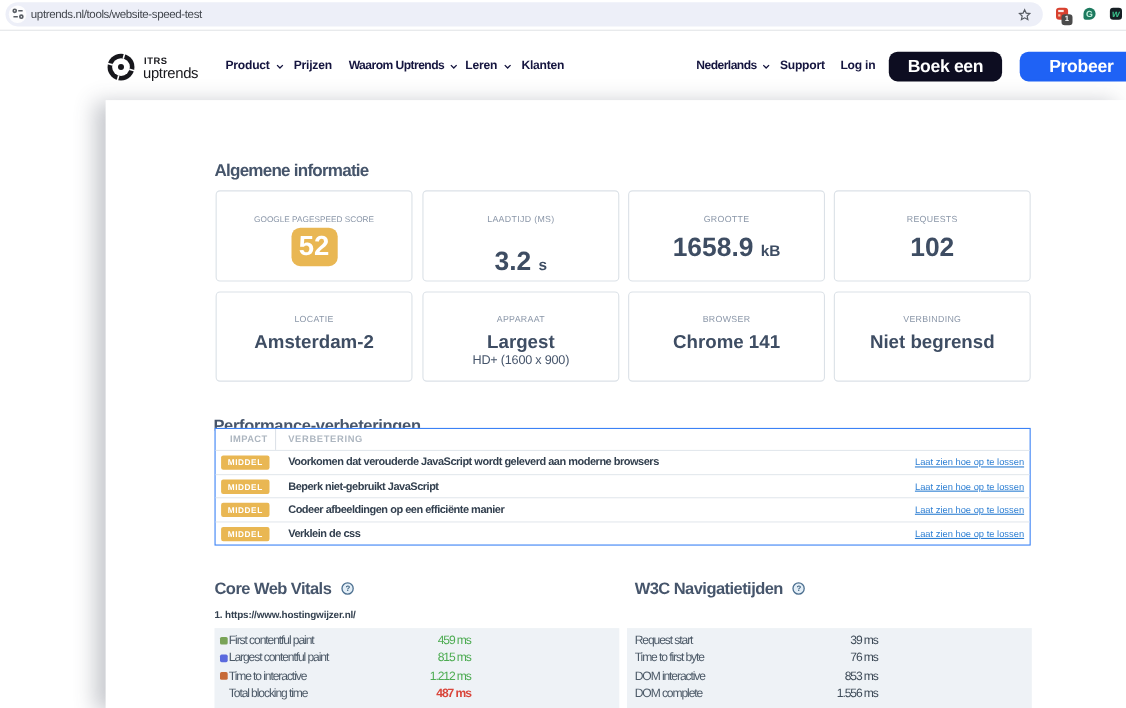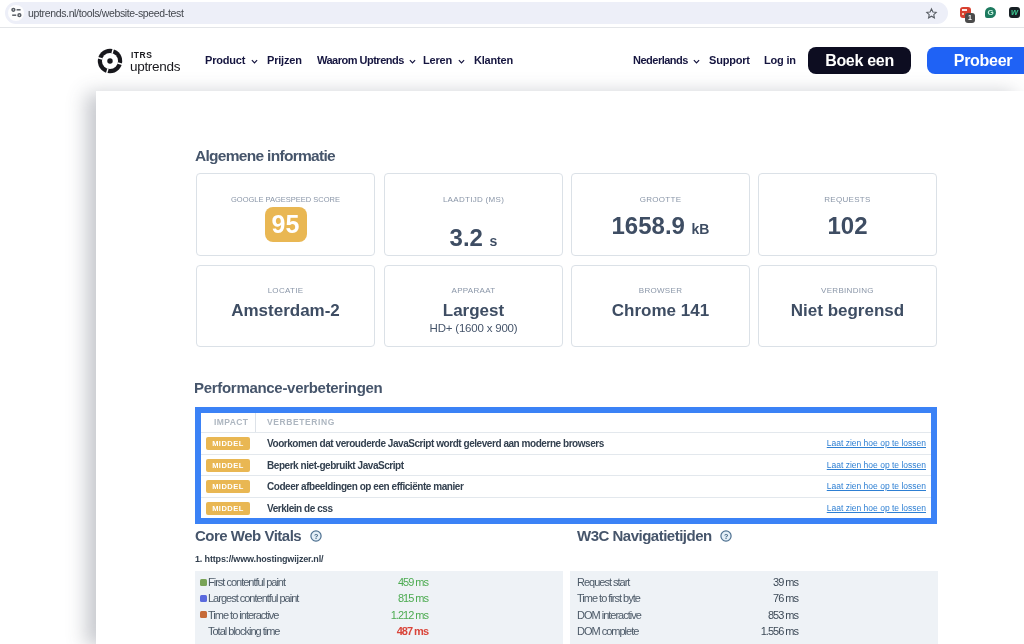--- a/index.html
+++ b/index.html
@@ -27,21 +27,21 @@
   h2 { font-family:"Liberation Sans", sans-serif; color:#46556b; }
   #h-alg { position:absolute; left:99px; top:56px; font-size:15.5px; letter-spacing:-0.7px; font-weight:700; }
   #h-perf { position:absolute; left:98px; top:288px; font-size:15px; letter-spacing:-0.3px; font-weight:700; }
 
   
   .card { position:absolute; background:#fff; border:1px solid #dbe1e7; border-radius:4px; text-align:center; }
   .card .lbl { font-size:8px; letter-spacing:0.3px; color:#8a96a8; font-weight:400; }
   .card .val { color:#3e4d63; font-weight:700; }
 
   
-  #ptable { position:absolute; left:99px; top:316px; width:742px; border:6px solid #3b82f6; background:#fff; }
+  #ptable { position:absolute; left:99px; top:298px; width:742px; border:1px solid #3b82f6; background:#fff; }
   .prow { position:relative; border-top:1px solid #e3e8ed; height:21.5px; }
   .badge { position:absolute; left:5px; top:4px; width:44px; height:13px; background:#e9b753; border-radius:2px; color:#fff; font-size:7.5px; font-weight:700; text-align:center; line-height:13px; letter-spacing:0.5px; }
   .ptxt { position:absolute; left:66px; top:0; height:21.5px; line-height:21.5px; font-size:10px; letter-spacing:-0.45px; font-weight:700; color:#33404f; }
   .plink { position:absolute; right:5px; top:0; height:21.5px; line-height:21.5px; font-size:8.5px; color:#2d7fd3; text-decoration:underline; }
 
   
   .vrow { position:relative; height:16.3px; font-size:11px; letter-spacing:-1px; color:#4d5a68; }
   .sq { position:absolute; left:5px; top:4.5px; width:7px; height:7px; border-radius:1.5px; }
 </style>
 </head>
@@ -108,21 +108,21 @@
     <div class="nav" style="left:764px;">Log in</div>
     <div class="btn" style="left:808px; width:103px; background:#0d0d21;">Boek een demo</div>
     <div class="btn" style="left:927px; width:112px; background:#1f62f5;">Probeer Uptrends</div>
   </div>
 
   <div id="panel">
     <h2 id="h-alg">Algemene informatie</h2>
 
     <div class="card" style="left:100px; top:82px; width:179px; height:83px;">
       <div class="lbl" style="margin-top:21px; font-size:7.5px; letter-spacing:0;">GOOGLE PAGESPEED SCORE</div>
-      <div style="margin:3px auto 0; width:42px; height:35px; background:#e9b753; border-radius:8px; color:#fff; font-size:25px; font-weight:700; line-height:35px;">95</div>
+      <div style="margin:3px auto 0; width:42px; height:35px; background:#e9b753; border-radius:8px; color:#fff; font-size:25px; font-weight:700; line-height:35px;">52</div>
     </div>
     <div class="card" style="left:288px; top:82px; width:179px; height:83px;">
       <div class="lbl" style="margin-top:21px;">LAADTIJD (MS)</div>
       <div class="val" style="margin-top:20px; font-size:24px;">3.2 <span style="font-size:14px;">s</span></div>
     </div>
     <div class="card" style="left:475px; top:82px; width:179px; height:83px;">
       <div class="lbl" style="margin-top:21px;">GROOTTE</div>
       <div class="val" style="margin-top:8px; font-size:24px;">1658.9 <span style="font-size:14px;">kB</span></div>
     </div>
     <div class="card" style="left:662px; top:82px; width:179px; height:83px;">

